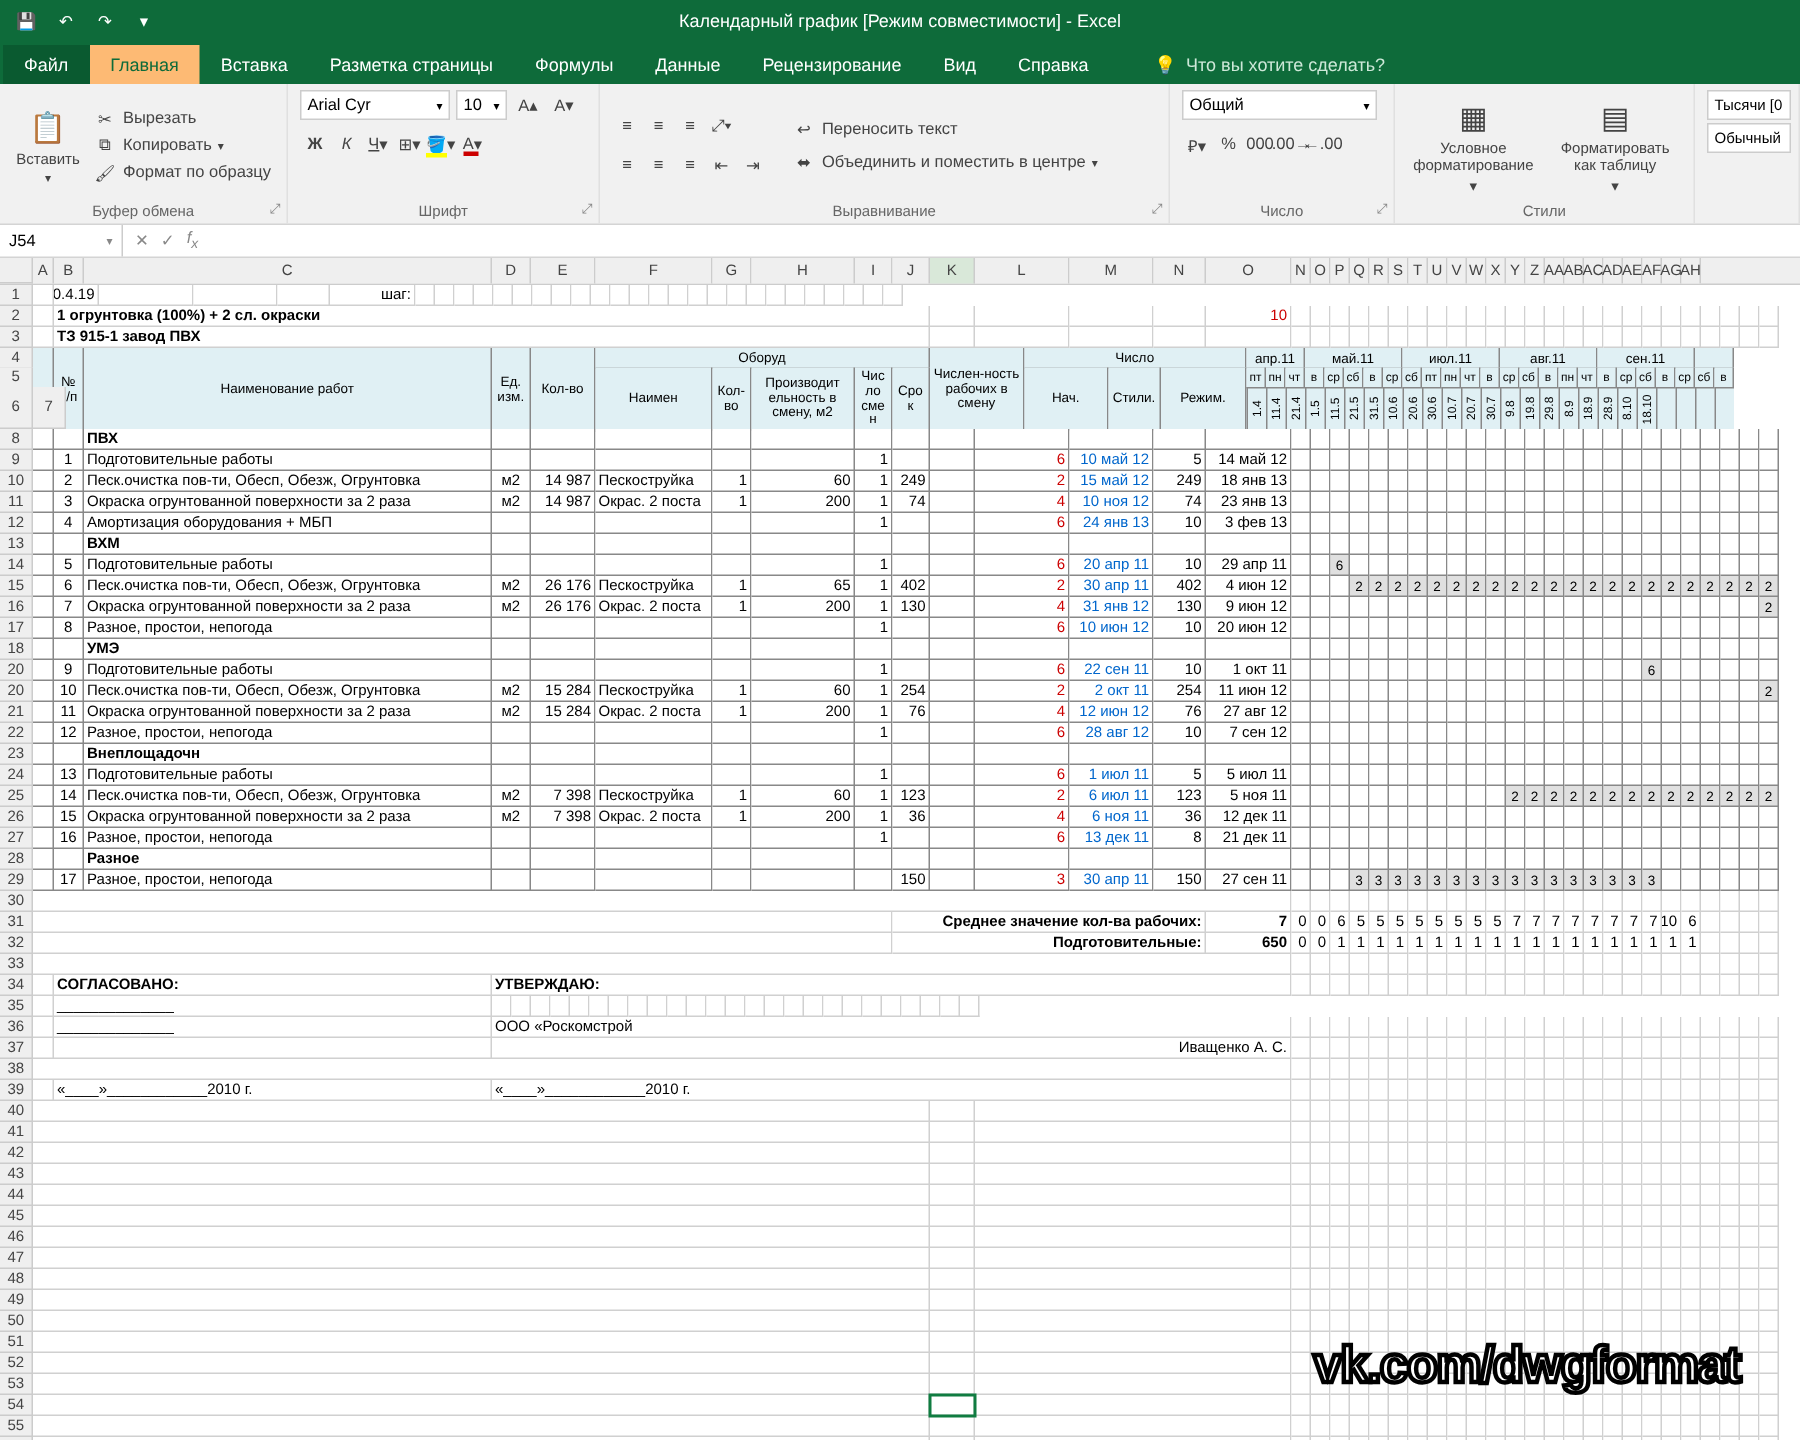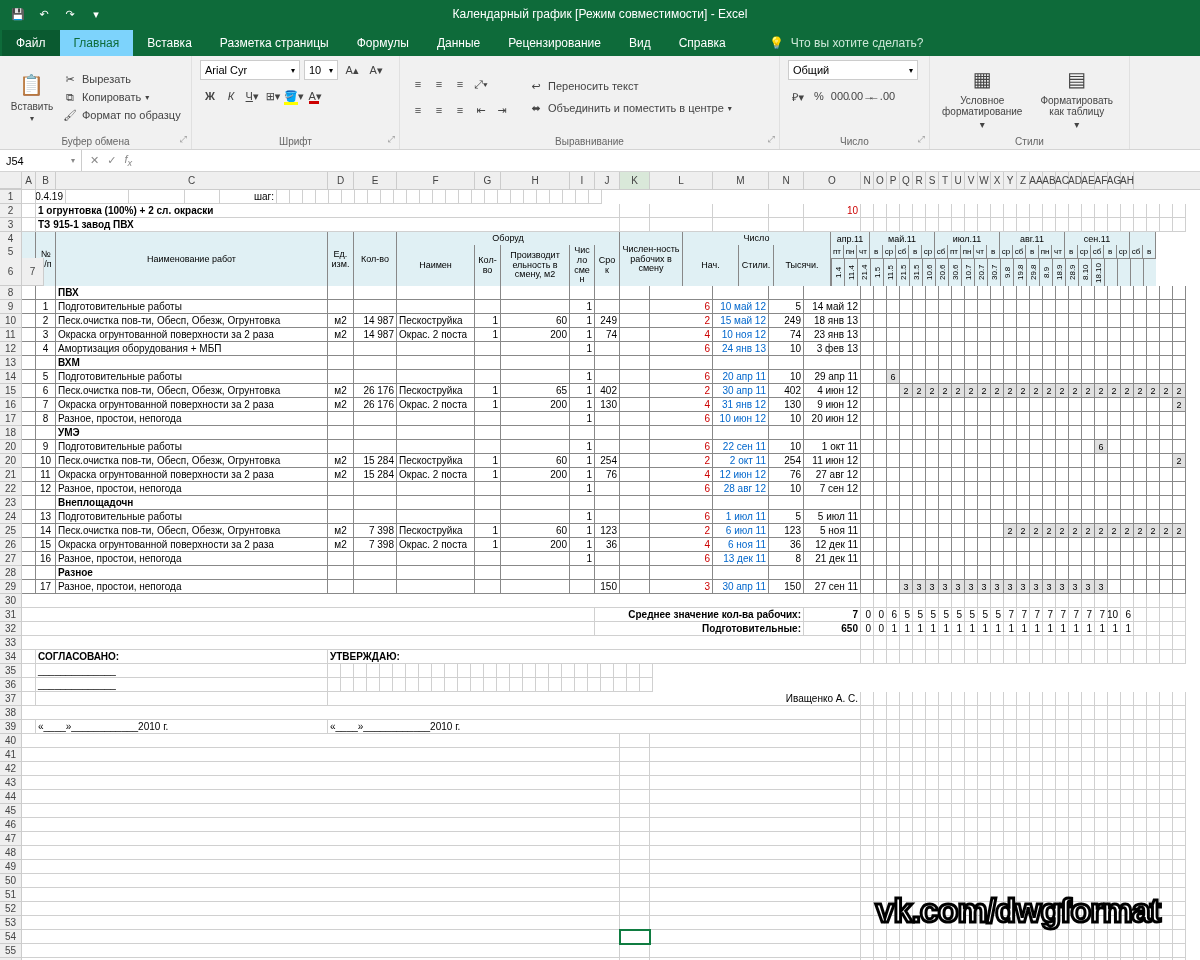--- a/index.html
+++ b/index.html
@@ -8,21 +8,21 @@
 
 .titlebar { height: 28px; background: #0e6b3a; color: #fff; display: flex; align-items: center; position: relative; }
 .titlebar .qat { display: flex; align-items: center; gap: 2px; padding-left: 6px; }
 .titlebar .qat .qbtn { width: 24px; height: 22px; display: flex; align-items: center; justify-content: center; color: #fff; }
 .titlebar .title { position: absolute; left: 50%; transform: translateX(-50%); font-size: 12px; }
 
 
 .ribbon-tabs { height: 28px; background: #0e6b3a; display: flex; align-items: flex-end; padding-left: 2px; gap: 0; font-size: 12px; }
 .ribbon-tabs .tab { padding: 6px 14px; color: #fff; cursor: pointer; }
 .ribbon-tabs .tab.file { background: #0a5a30; }
-.ribbon-tabs .tab.active { background: #7dd3fc; color: #0e6b3a; }
+.ribbon-tabs .tab.active { background: #fdba74; color: #0e6b3a; }
 .ribbon-tabs .tell { margin-left: 20px; color: #cde8d8; display: flex; align-items: center; gap: 6px; padding: 6px 10px; }
 
 
 .ribbon { height: 94px; background: #f1f1f1; border-bottom: 1px solid #d4d4d4; display: flex; }
 .rgroup { border-right: 1px solid #e0e0e0; padding: 4px 8px 2px 8px; display: flex; flex-direction: column; justify-content: space-between; }
 .rgroup .glabel { text-align: center; font-size: 10px; color: #666; padding-top: 2px; position: relative; }
 .rgroup .glabel .launcher { position: absolute; right: -4px; bottom: 2px; font-size: 9px; color: #888; }
 .rgroup .body { flex: 1; display: flex; gap: 6px; }
 .bigbtn { display: flex; flex-direction: column; align-items: center; justify-content: center; width: 48px; gap: 2px; font-size: 10px; text-align: center; color: #444; }
 .bigbtn .ico { width: 28px; height: 28px; display: flex; align-items: center; justify-content: center; font-size: 20px; }
@@ -216,20 +216,31 @@
         <span>Условное форматирование</span>▾
       </div>
       <div class="bigbtn" style="width:92px">
         <div class="ico">▤</div>
         <span>Форматировать как таблицу</span>▾
       </div>
     </div>
     <div class="glabel"><span>Стили</span></div>
   </div>
 
+  <div class="rgroup" style="flex:1; min-width:60px">
+    <div class="body" style="flex-direction:column; gap:2px">
+      <div class="combo" style="width:56px;font-size:10px">
+          <span>Тысячи [0</span>
+        </div>
+      <div class="combo" style="width:56px;font-size:10px">
+          <span>Обычный</span>
+        </div>
+    </div>
+    <div class="glabel"></div>
+  </div>
 </div>
 
 <div class="fbar">
   <div class="namebox">
       <span>J54</span>
       <span style="margin-left:auto;font-size:8px;color:#888">▾</span>
     </div>
   <div class="fxbtns">
     <span>✕</span>
     <span>✓</span>
@@ -406,21 +417,21 @@
         <div class="rowhdr">5</div>
 <div style="width:375px;flex-shrink:0"></div>
 <div class="cell hdr wF" style="height:42px">Наимен</div>
 <div class="cell hdr wG" style="height:42px">Кол-во</div>
 <div class="cell hdr wH" style="height:42px">Производит ельность в смену, м2</div>
 <div class="cell hdr wI" style="height:42px">Чис ло сме н</div>
 <div class="cell hdr wJ" style="height:42px">Сро к</div>
 <div style="width:63px;flex-shrink:0"></div>
 <div class="cell hdr wM" style="height:42px">Нач.</div>
 <div class="cell hdr wN" style="height:42px">Стили.</div>
-<div class="cell hdr wO" style="height:42px">Тысячи.</div>
+<div class="cell hdr wO" style="height:42px">Режим.</div>
         <div class="dayhdr wmon">пт</div>
         <div class="dayhdr wmon">пн</div>
         <div class="dayhdr wmon">чт</div>
         <div class="dayhdr wmon">в</div>
         <div class="dayhdr wmon">ср</div>
         <div class="dayhdr wmon">сб</div>
         <div class="dayhdr wmon">в</div>
         <div class="dayhdr wmon">ср</div>
         <div class="dayhdr wmon">сб</div>
         <div class="dayhdr wmon">пт</div>
@@ -1594,20 +1605,21 @@
         <div class="cell wmon"></div>
         <div class="cell wmon"></div>
         <div class="cell wmon"></div>
         <div class="cell wmon"></div>
         <div class="cell wmon"></div>
       </div>
       <div class="gridrow">
         <div class="rowhdr">36</div>
         <div class="cell wA"></div>
         <div class="cell" style="width:292px">______________</div>
+        <div class="cell" style="width:533px">ООО «Роскомстрой</div>
         <div class="cell wmon"></div>
         <div class="cell wmon"></div>
         <div class="cell wmon"></div>
         <div class="cell wmon"></div>
         <div class="cell wmon"></div>
         <div class="cell wmon"></div>
         <div class="cell wmon"></div>
         <div class="cell wmon"></div>
         <div class="cell wmon"></div>
         <div class="cell wmon"></div>

